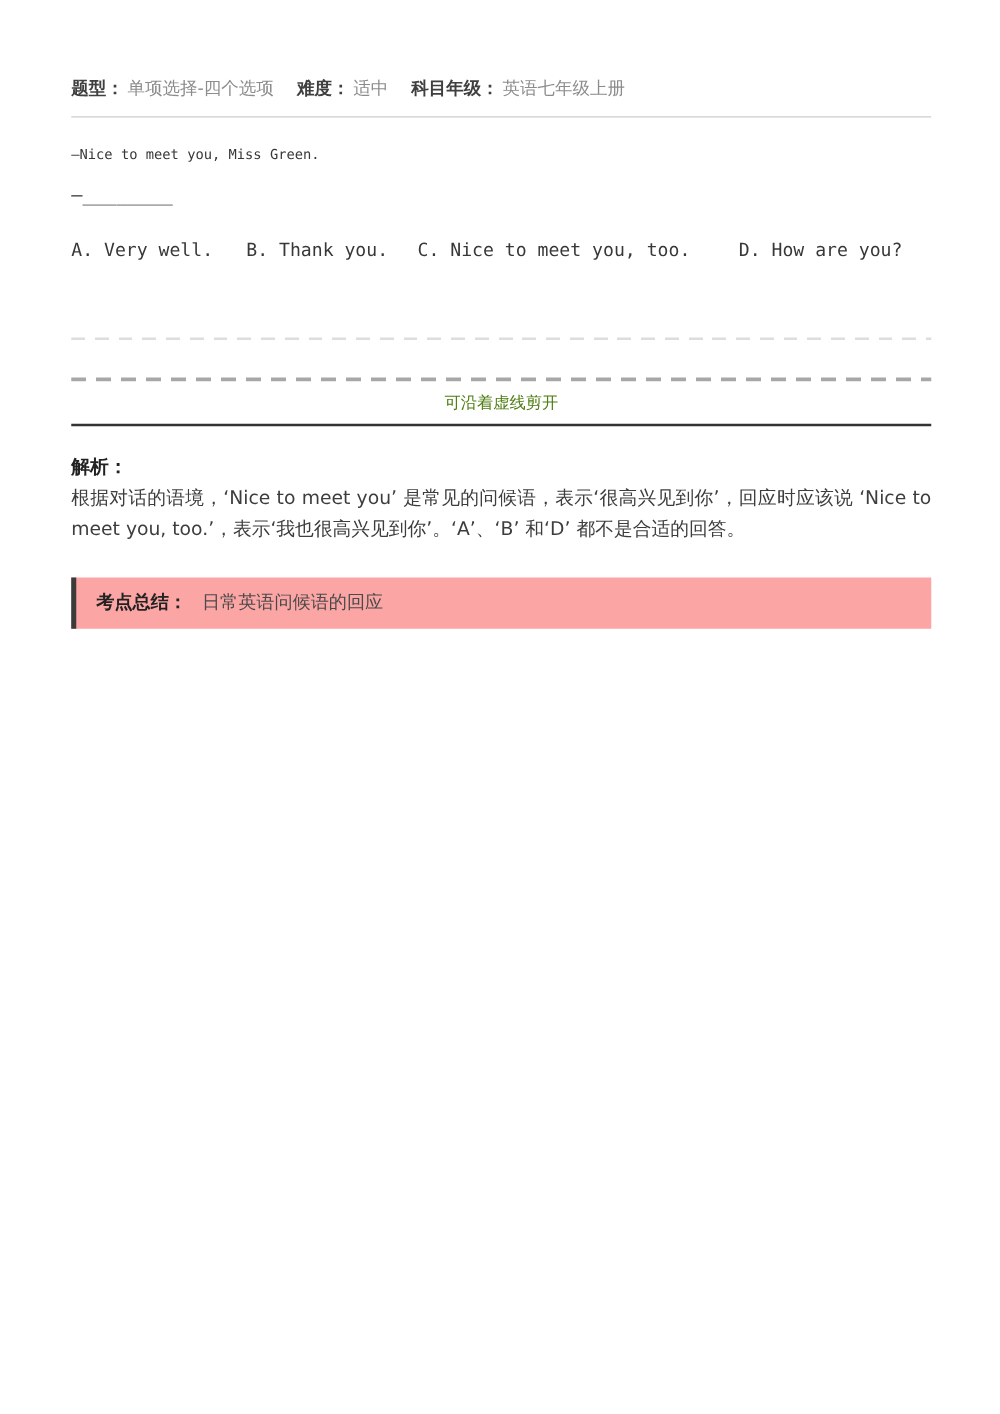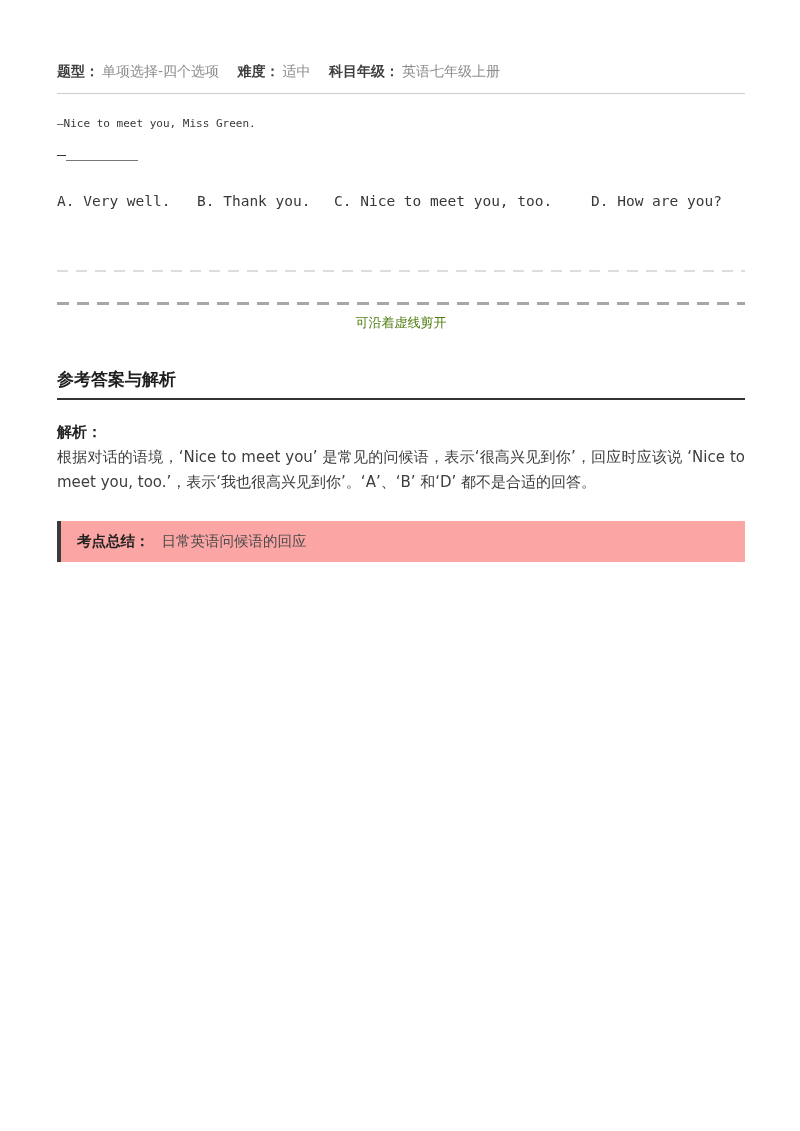--- a/index.html
+++ b/index.html
@@ -40,21 +40,20 @@
     margin-top: 20px;
     font-size: 11px;
     line-height: 20px;
     color: #383838;
   }
   .q-line2 {
     margin-top: 12px;
     font-size: 15px;
     line-height: 20px;
     color: #383838;
-    font-family: Liberation Mono, monospace;
   }
   .q-options {
     position: relative;
     margin-top: 15px;
     height: 19px;
     font-size: 14.5px;
     color: #383838;
   }
   .q-option { position: absolute; top: 12px; white-space: nowrap; }
   .opt-a { left: 0; }
@@ -183,21 +182,20 @@
       <span class="q-option opt-a mono">A. Very well.</span>
       <span class="q-option opt-b mono">B. Thank you.</span>
       <span class="q-option opt-c mono">C. Nice to meet you, too.</span>
       <span class="q-option opt-d mono">D. How are you?</span>
     </div>
 
     <div class="dash-light"></div>
     <div class="dash-dark"></div>
     <div class="cut-hint">可沿着虚线剪开</div>
 
-    <div class="section-title">参考答案与解析</div>
     <hr class="section-line">
 
 
     <div class="analysis-label">解析：</div>
     <p class="analysis-text">根据对话的语境，‘Nice to meet you’ 是常见的问候语，表示‘很高兴见到你’，回应时应该说 ‘Nice to meet you, too.’，表示‘我也很高兴见到你’。‘A’、‘B’ 和‘D’ 都不是合适的回答。</p>
 
     <div class="summary-box">
       <span class="summary-label">考点总结：</span><span class="summary-value">日常英语问候语的回应</span>
     </div>
 

